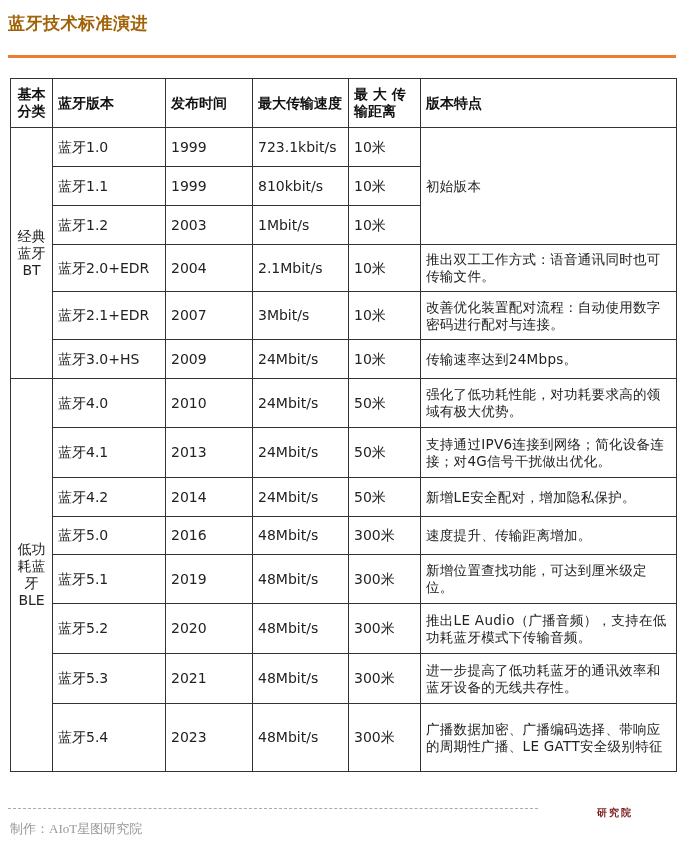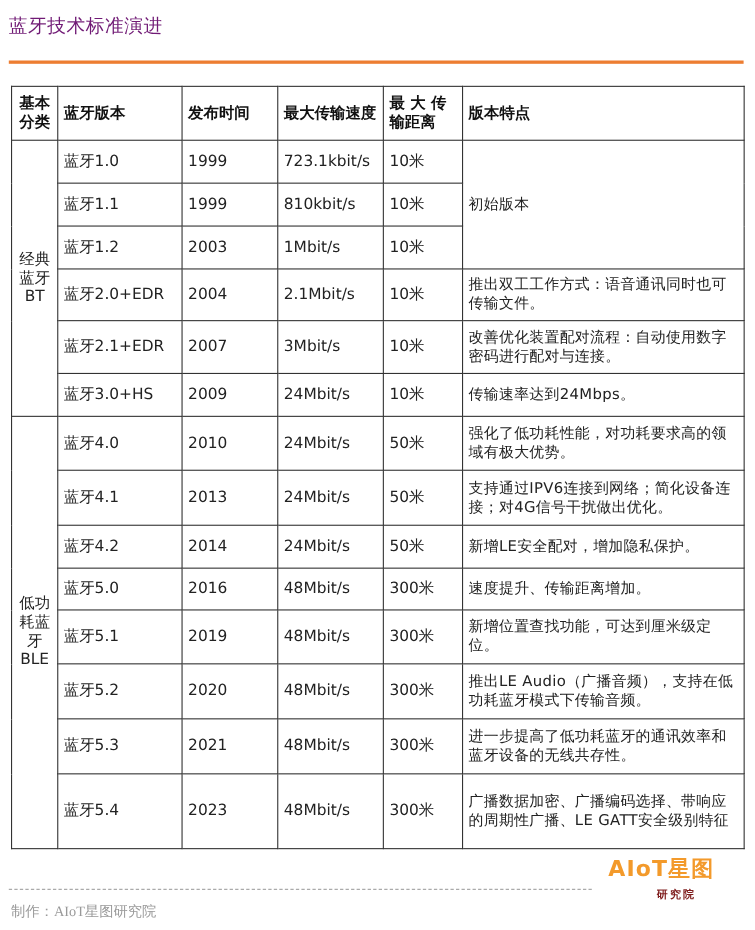--- a/index.html
+++ b/index.html
@@ -1,18 +1,18 @@
 <!DOCTYPE html>
 <html><head>
 <meta charset="utf-8">
 <style>
   html, body { margin: 0; padding: 0; background: #ffffff; }
   body { width: 686px; height: 845px; position: relative; overflow: hidden;
          font-family: "DejaVu Sans", "Liberation Sans", sans-serif; color: #222; }
-  .title { position: absolute; left: 8px; top: 12px; font-size: 17px; font-weight: normal; color: #701a75; letter-spacing: 0.5px; text-align: right; }
+  .title { position: absolute; left: 8px; top: 12px; font-size: 17px; font-weight: bold; color: #a16207; letter-spacing: 0.5px; text-align: right; }
   .orange-rule { position: absolute; left: 8px; top: 55px; width: 668px; height: 3px; background: #ed7d31; }
   table.bt { position: absolute; left: 10px; top: 78px; width: 666px; border-collapse: collapse; table-layout: fixed; font-size: 14px; }
   table.bt td, table.bt th { border: 1.5px solid #333; padding: 0 5px; vertical-align: middle; text-align: left; line-height: 17px; }
   table.bt th { font-weight: bold; font-size: 14px; color: #111; }
   table.bt td { color: #222; }
   .cat { text-align: center !important; padding: 0 4px !important; }
   .feat { font-size: 13.5px; letter-spacing: 0.3px; }
   .dashed { position: absolute; left: 8px; top: 808px; width: 530px; border-top: 1px dashed #aaa; }
   .credit { position: absolute; left: 10px; top: 820px; font-size: 13px; color: #999; font-family: Liberation Serif, serif; }
   .logo { position: absolute; left: 553px; top: 776px; width: 125px; height: 60px; }
@@ -140,15 +140,14 @@
         <td>48Mbit/s</td>
         <td>300米</td>
         <td class="feat">广播数据加密、广播编码选择、带响应的周期性广播、LE GATT安全级别特征</td>
       </tr>
     </tbody>
 </table>
 
 <div class="dashed"></div>
 <div class="credit">制作：AIoT星图研究院</div>
 <div class="logo">
-  <span class="logo-main">AIoT星图</span>
   <span class="logo-sub">研究院</span>
 </div>
 
 </body></html>

